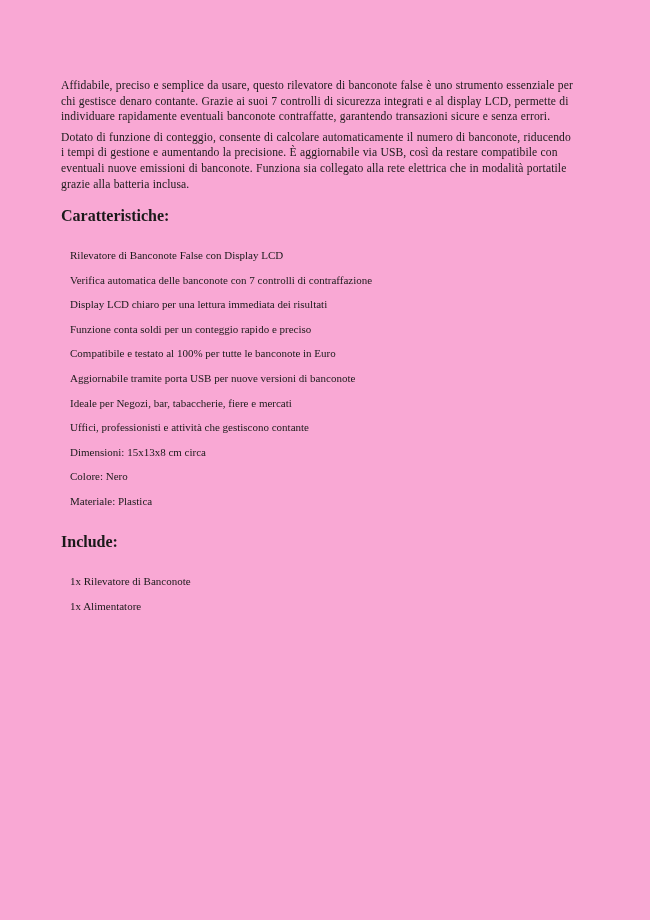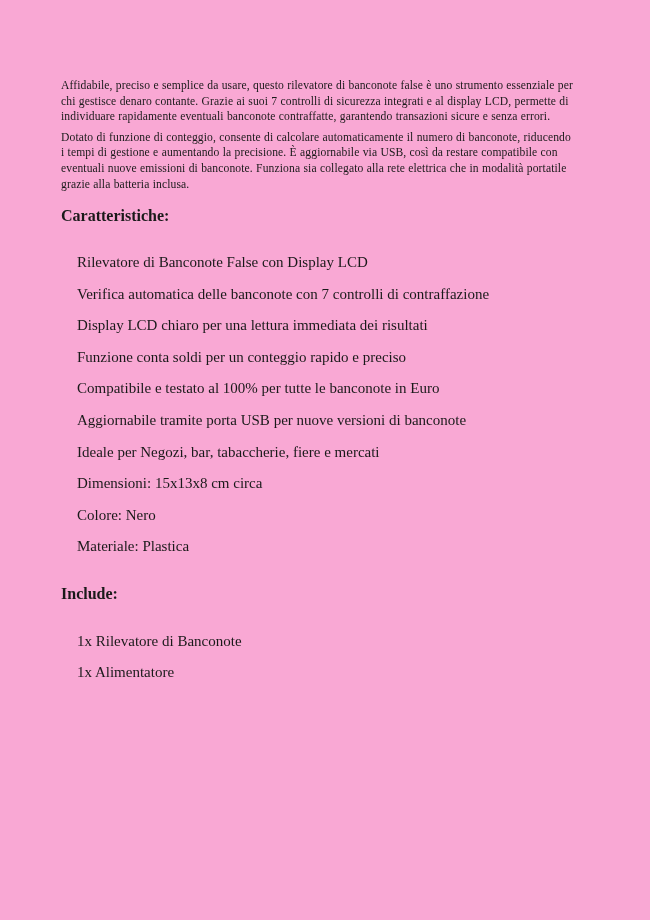--- a/index.html
+++ b/index.html
@@ -49,23 +49,23 @@
     line-height: 15.6px;
     font-weight: bold;
     margin: 0;
   }
   .list {
     margin: 0;
     padding: 0;
     list-style: none;
   }
   .list li {
-    font-size: 15px;
+    font-size: 11px;
     line-height: 15.6px;
-    margin: 16px;
+    margin: 9px;
     padding: 0;
     white-space: nowrap;
   }
 </style>
 </head>
 <body>
 
 <div class="page">
   <div class="text-block">
 
@@ -79,20 +79,21 @@
     <div class="blank-line">&nbsp;</div>
 
     <ul class="list">
       <li>Rilevatore di Banconote False con Display LCD</li>
       <li>Verifica automatica delle banconote con 7 controlli di contraffazione</li>
       <li>Display LCD chiaro per una lettura immediata dei risultati</li>
       <li>Funzione conta soldi per un conteggio rapido e preciso</li>
       <li>Compatibile e testato al 100% per tutte le banconote in Euro</li>
       <li>Aggiornabile tramite porta USB per nuove versioni di banconote</li>
       <li>Ideale per Negozi, bar, tabaccherie, fiere e mercati</li>
+      <li>Uffici, professionisti e attività che gestiscono contante</li>
       <li>Dimensioni: 15x13x8 cm circa</li>
       <li>Colore: Nero</li>
       <li>Materiale: Plastica</li>
     </ul>
 
     <div class="blank-line">&nbsp;</div>
 
     <p class="heading">Include:</p>
 
     <div class="blank-line">&nbsp;</div>

